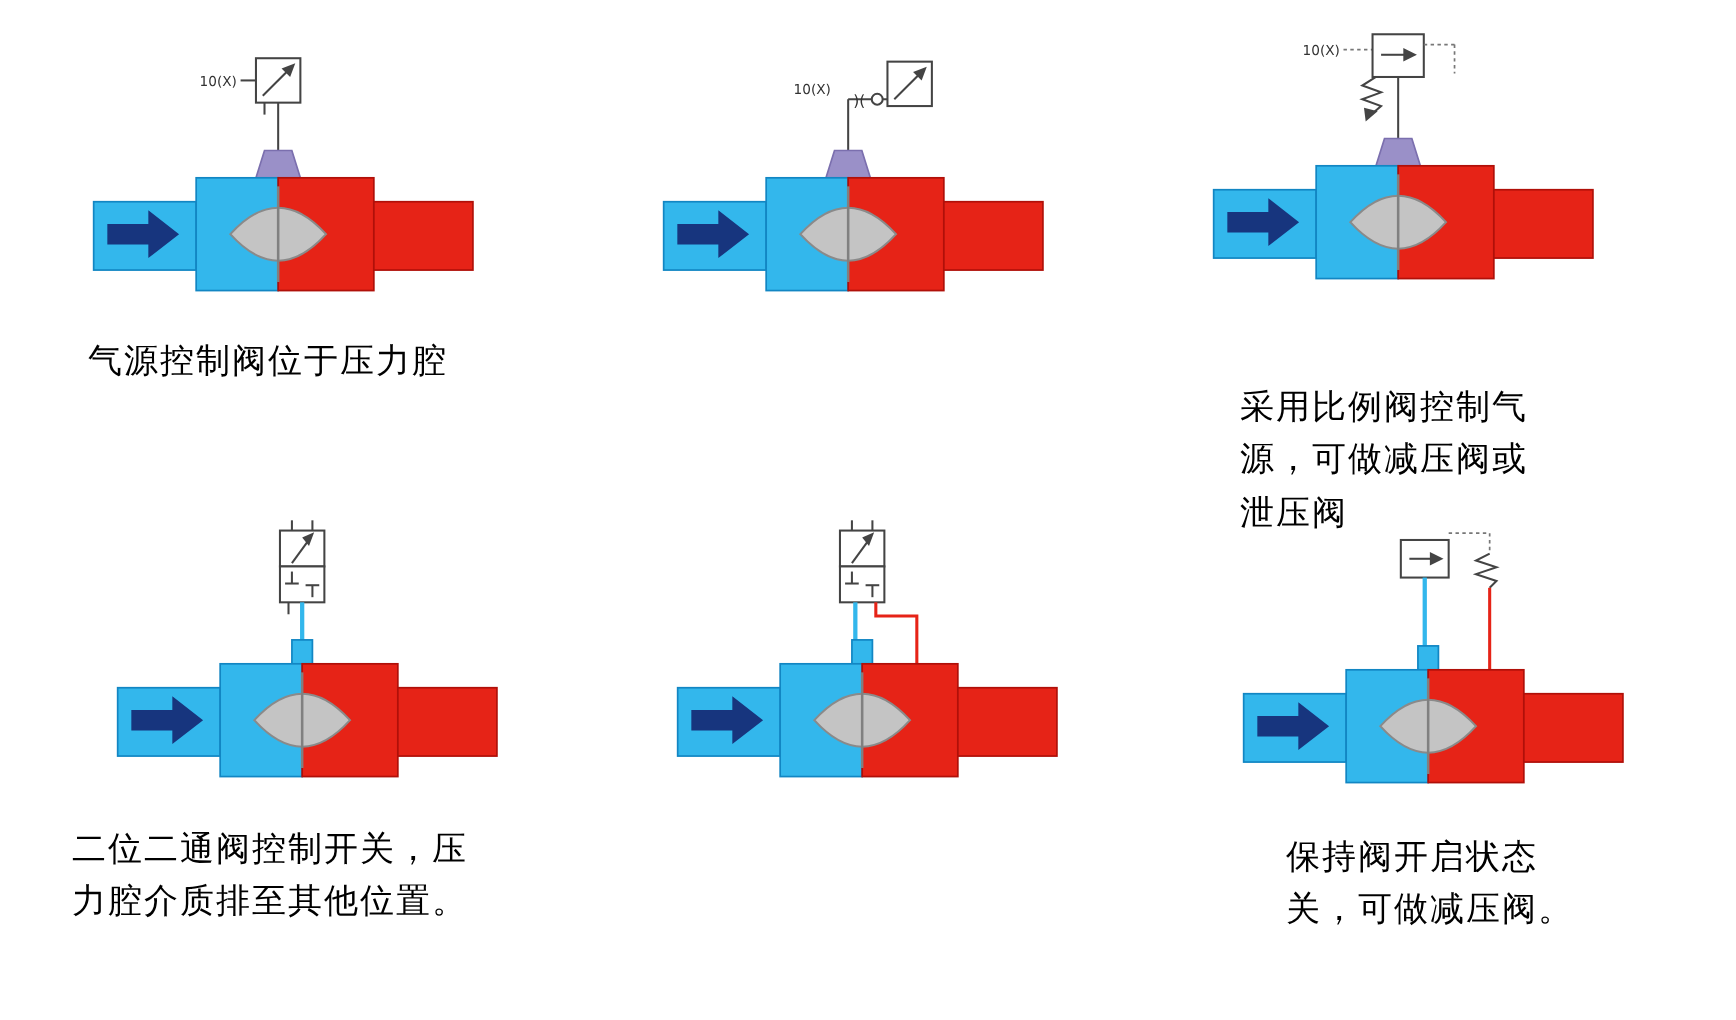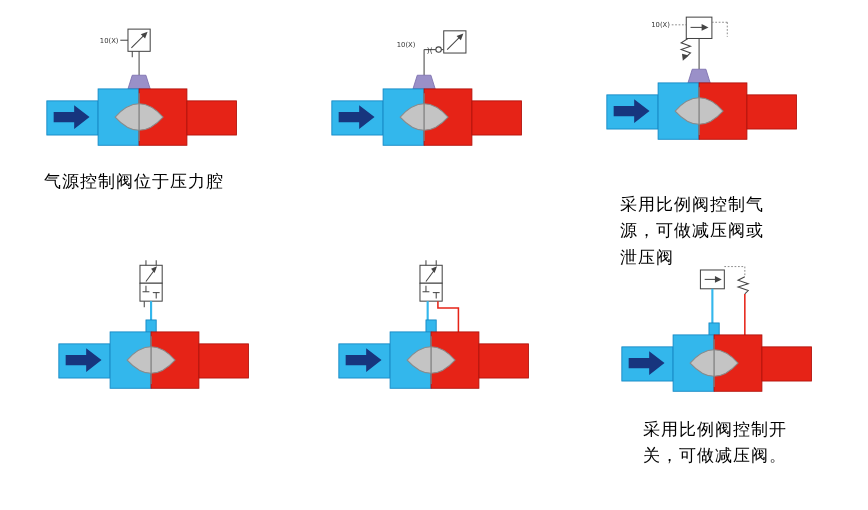--- a/index.html
+++ b/index.html
@@ -182,16 +182,18 @@
       <path class="lens" d="M88,123 Q116,92 144,123 Q116,154 88,123 Z"></path>
       <line class="disc-axis" x1="116" y1="95" x2="116" y2="151"></line>
       <polygon class="arrow" points="16,117 40,117 40,109 58,123 40,137 40,129 16,129"></polygon>
     </g>
   </svg>
 
   <div class="caption" style="left:44px;  top:168px; width:260px;">气源控制阀位于压力腔</div>
   <div class="caption" style="left:620px; top:175px; width:190px;margin-top:16px;">采用比例阀控制气
 源，可做减压阀或
 泄压阀</div>
-  <div class="caption" style="left:643px; top:416px; width:190px;">采用比例阀控制开
+  <div class="caption" style="left:36px;  top:412px; width:230px;">二位二通阀控制开关，压
+力腔介质排至其他位置。</div>
+  <div class="caption" style="left:643px; top:416px; width:190px;">保持阀开启状态
 关，可做减压阀。</div>
 
 </div>
 
 </body></html>

